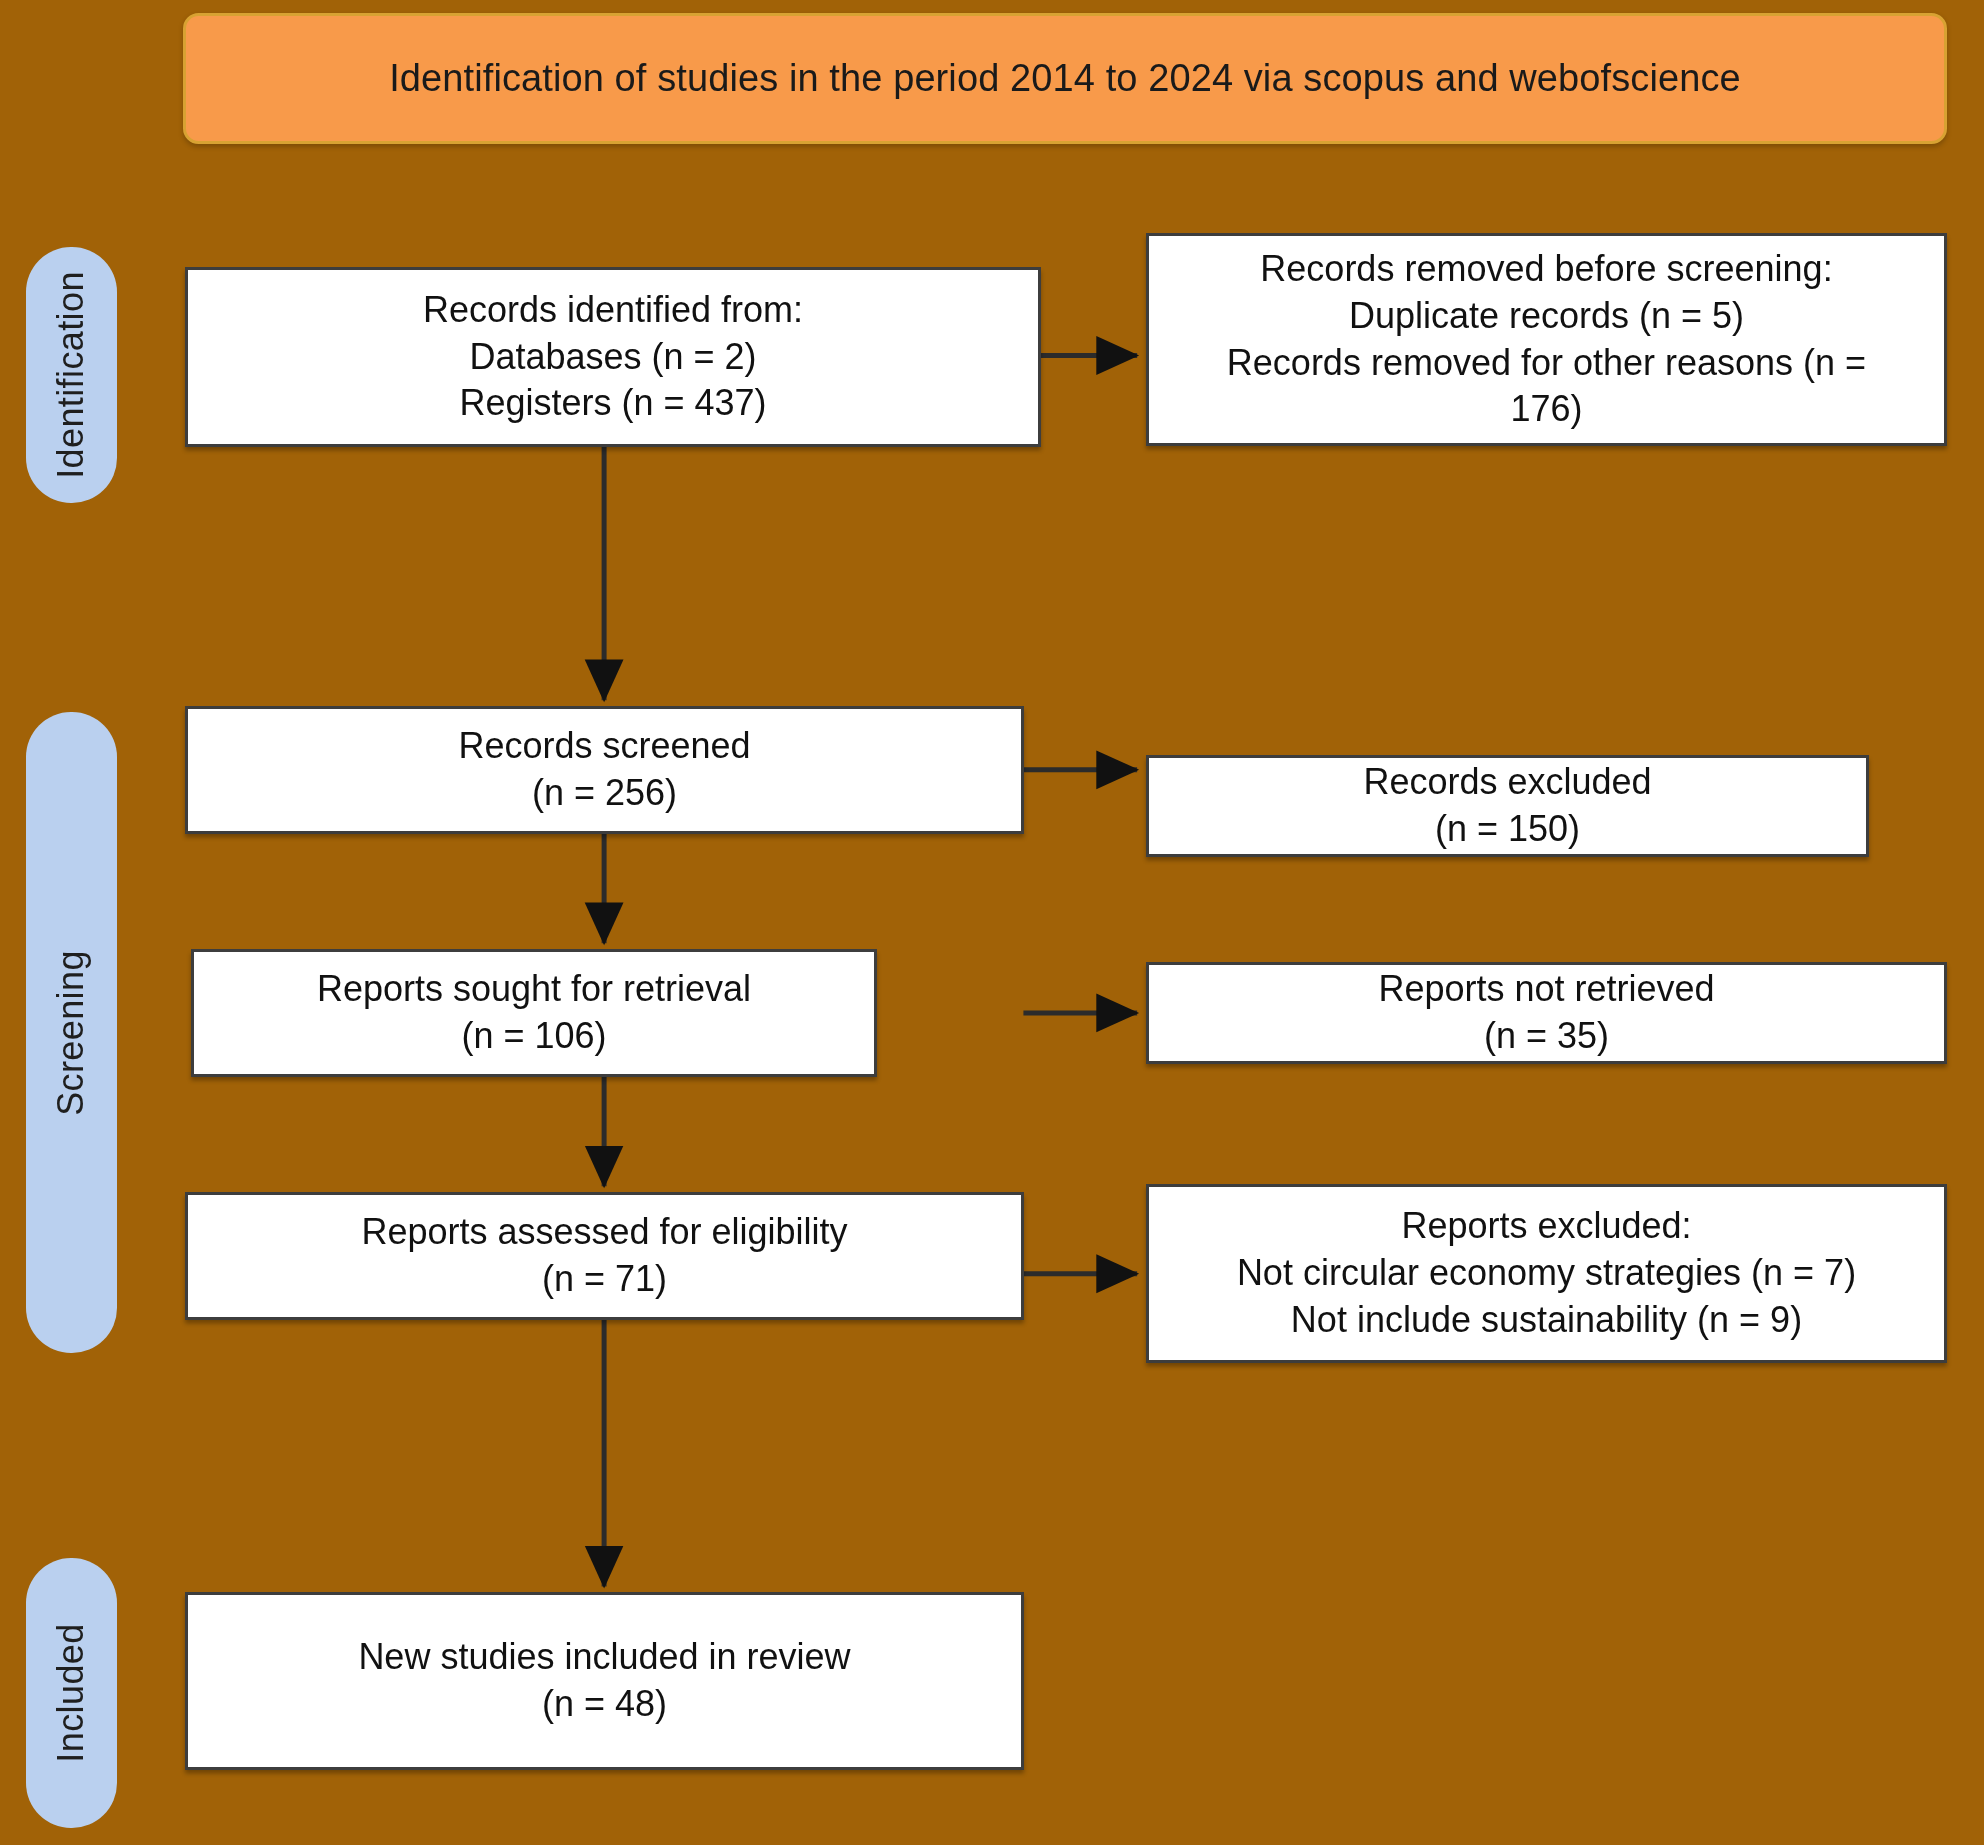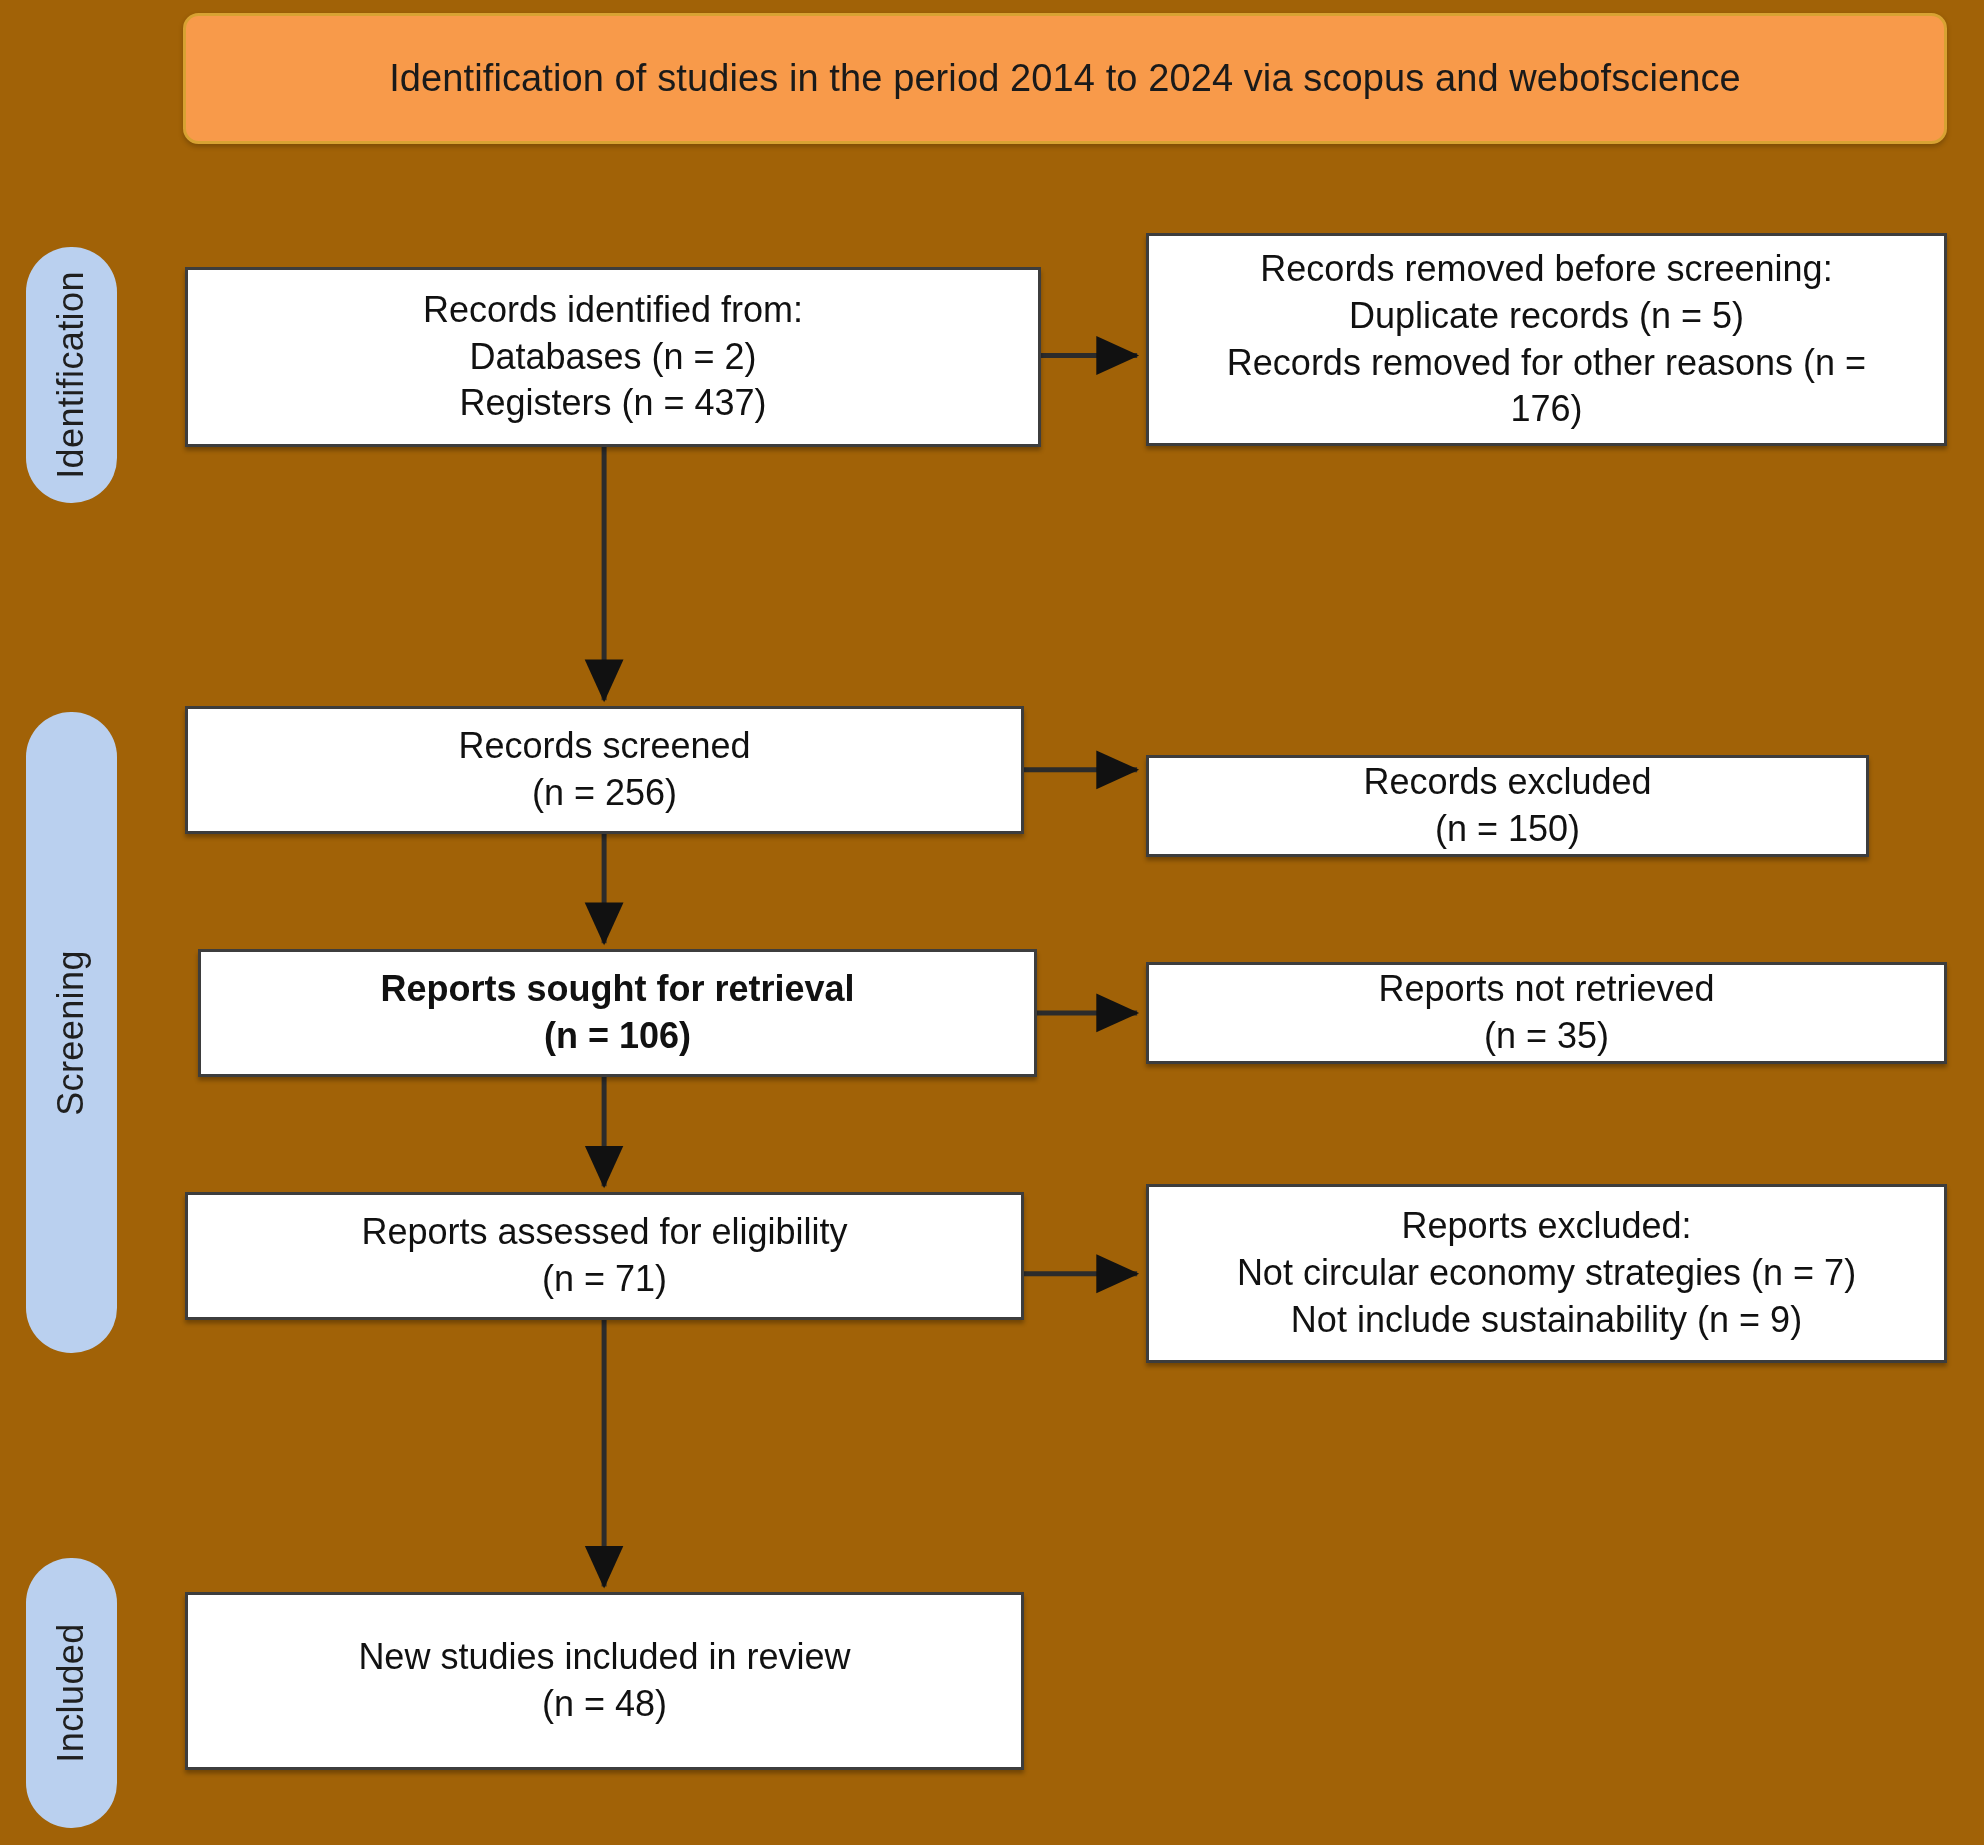--- a/index.html
+++ b/index.html
@@ -86,21 +86,21 @@
     line-height: 1.30;
     text-align: center;
     color: #111111;
     padding: 5.7px 18.5px;
     white-space: pre-line;
   }
 
   
   #box-identified { left: 185px; top: 267px;  width: 856px; height: 180px; }
   #box-screened   { left: 185px; top: 706px;  width: 839px; height: 128px; }
-  #box-sought     { left: 198px; top: 949px; width: 839px; height: 128px; font-weight: bold; }
+  #box-sought     { left: 191px; top: 949px; width: 686px; height: 128px; }
   #box-assessed   { left: 185px; top: 1192px; width: 839px; height: 128px; }
   #box-included   { left: 185px; top: 1592px; width: 839px; height: 178px; }
 
   
   #box-removed    { left: 1146px; top: 233px;  width: 801px; height: 213px; }
   #box-excluded   { left: 1146px; top: 719px; width: 723px; height: 102px; margin-top: 36px; }
   #box-notretr    { left: 1146px; top: 962px; width: 801px; height: 102px; }
   #box-repexcl    { left: 1146px; top: 1184px; width: 801px; height: 179px; }
 
   

